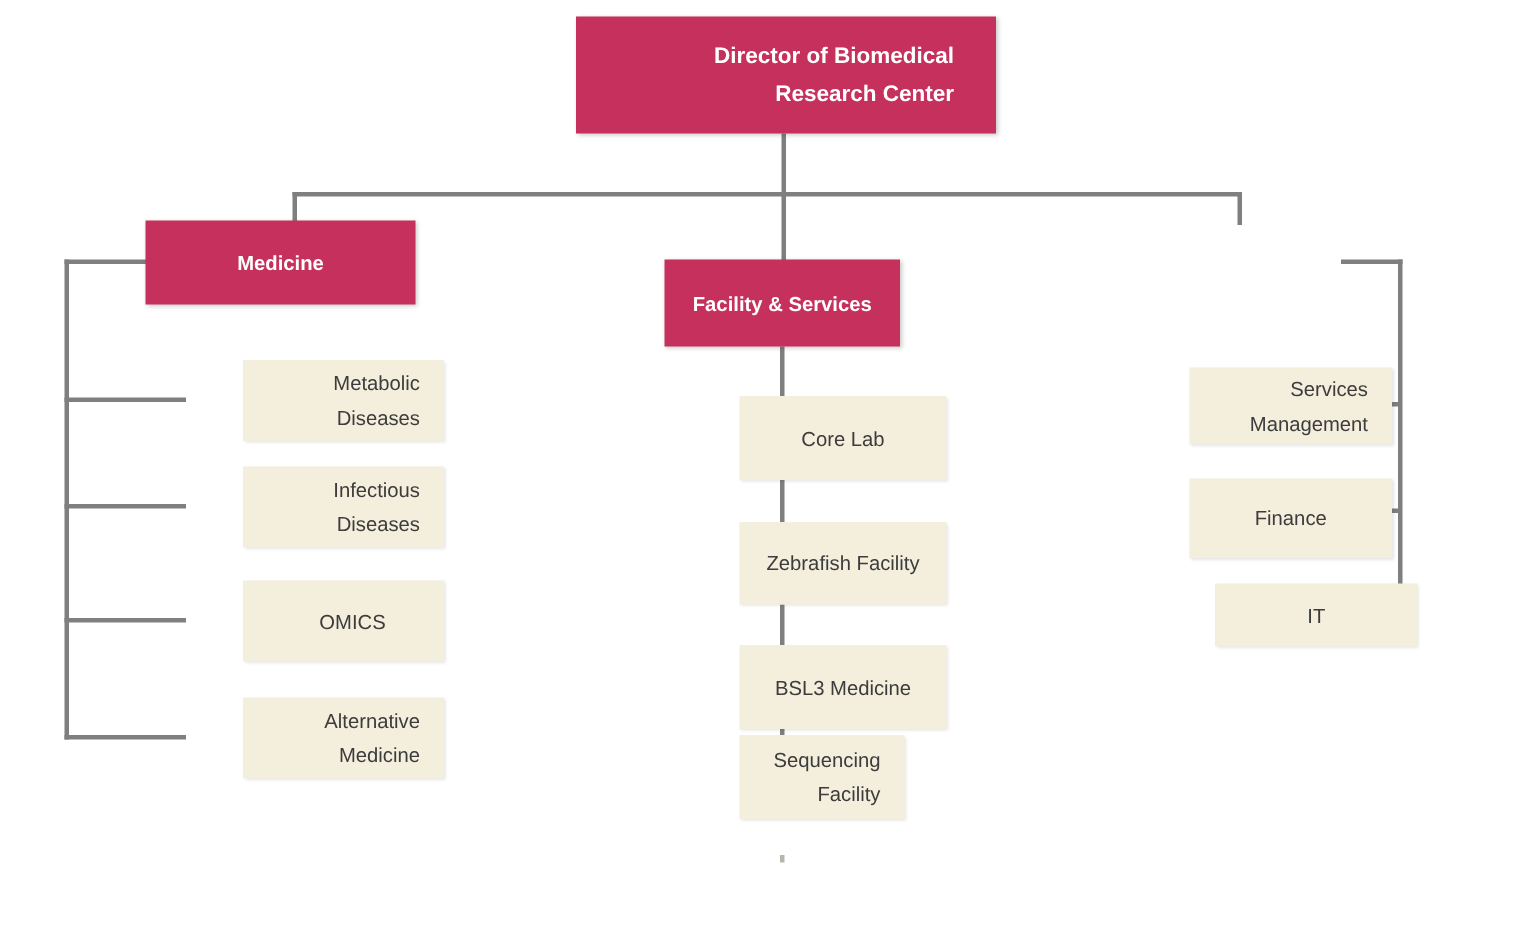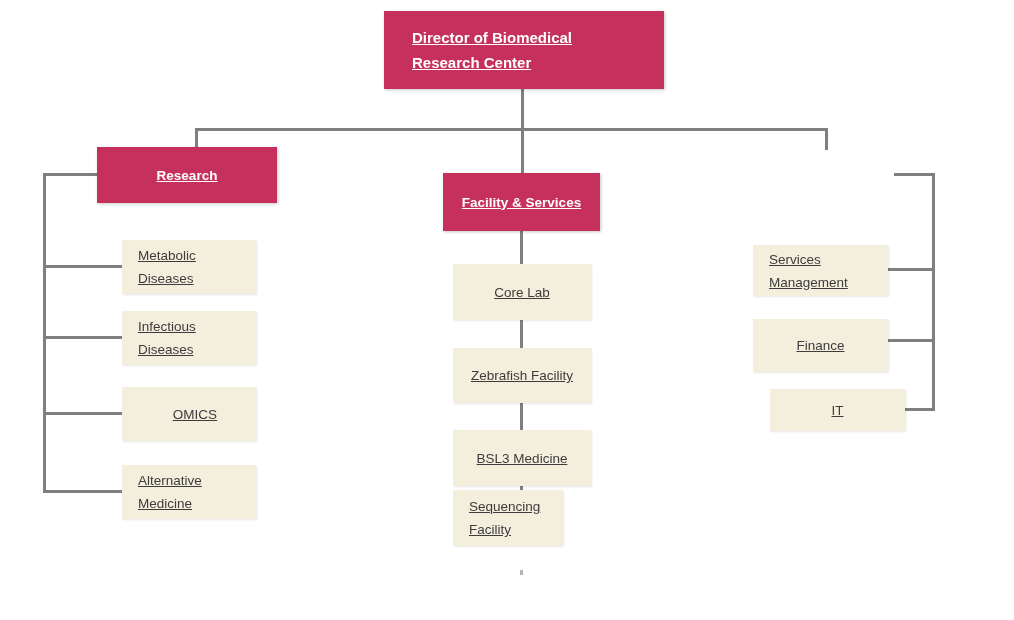--- a/index.html
+++ b/index.html
@@ -40,37 +40,37 @@
   .c-br-pm          { left: 886px; top: 268px; width: 46px; height: 3px; }
   .c-br-finance     { left: 886px; top: 339px; width: 46px; height: 3px; }
   .c-br-it          { left: 886px; top: 408px; width: 46px; height: 3px; }
 
   
   .node {
     position: absolute;
     display: flex;
     align-items: center;
     justify-content: center;
-    text-align: left;
+    text-align: right;
     box-sizing: border-box;
-    text-decoration: underline;
   }
   .accent {
     background: #c5305c;
     color: #ffffff;
     font-weight: bold;
     box-shadow: 1px 1px 3px rgba(0,0,0,0.22);
   }
   .leaf {
     background: #f4eedd;
     color: #3c3c3c;
     box-shadow: 1px 1px 2px rgba(0,0,0,0.10);
     font-size: 13.5px;
     line-height: 23px;
     padding: 4px 16px;
+    margin-left: 40px;
   }
 
   .n-director  { left: 384px; top:  11px; width: 280px; height: 78px; font-size: 15px; line-height: 25px; padding: 0 28px; }
   .n-research  { left:  97px; top: 147px; width: 180px; height: 56px; font-size: 13.5px; }
   .n-facility  { left: 443px; top: 173px; width: 157px; height: 58px; font-size: 13.5px; }
   .n-admin     { left: 743px; top: 147px; width: 154px; height: 55px; font-size: 13.5px; }
 
   .n-metabolic   { left: 122px; top: 240px; width: 134px; height: 54px; }
   .n-infectious  { left: 122px; top: 311px; width: 134px; height: 54px; }
   .n-omics       { left: 122px; top: 387px; width: 134px; height: 54px; padding-left: 28px; }
@@ -113,21 +113,21 @@
   <div class="line c-right-spine"></div>
   <div class="line c-br-pm"></div>
   <div class="line c-br-finance"></div>
   <div class="line c-br-it"></div>
 
   <div class="node accent n-director">
     <span>Director of Biomedical Research Center</span>
   </div>
 
   <div class="node accent n-research">
-    <span>Research</span>
+    <span>Medicine</span>
   </div>
   <div class="node accent n-facility">
     <span>Facility &amp; Services</span>
   </div>
 
   <div class="node leaf n-metabolic">
     <span>Metabolic Diseases</span>
   </div>
   <div class="node leaf n-infectious">
     <span>Infectious Diseases</span>

